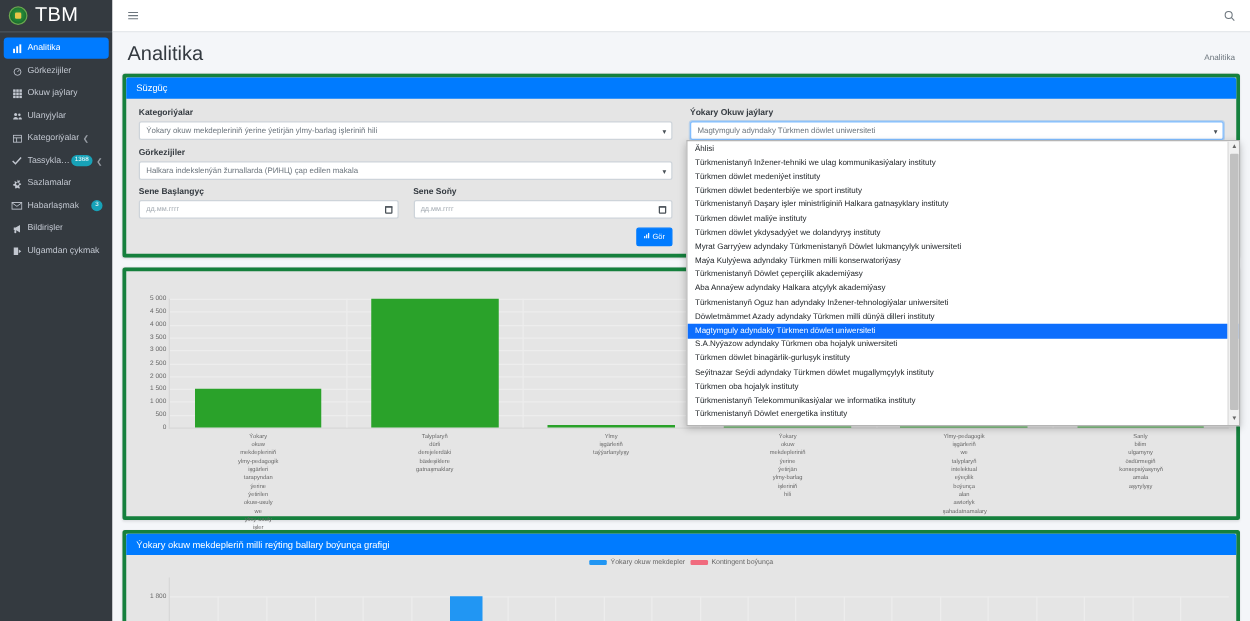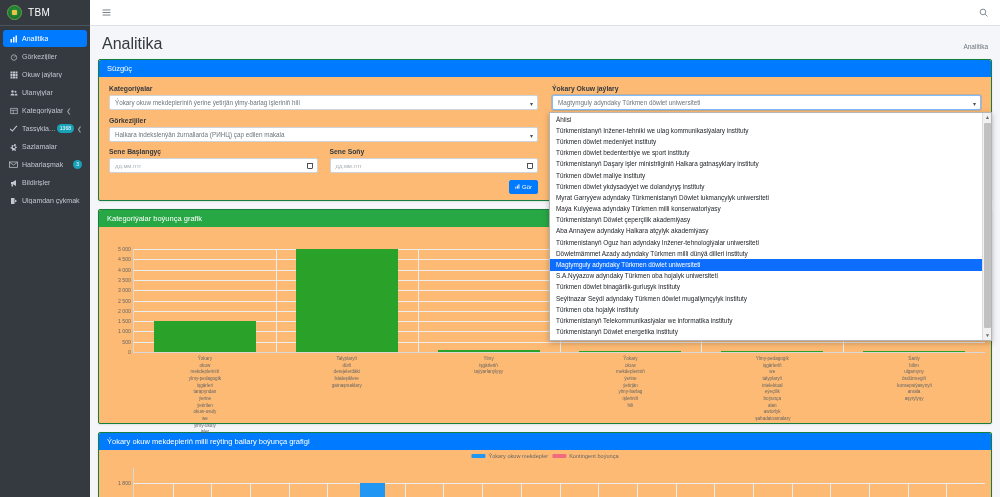--- a/index.html
+++ b/index.html
@@ -28,21 +28,21 @@
     width: 15px; height: 15px; border-radius: 50%;
     background: radial-gradient(circle at 50% 45%, #2f9e44 0%, #1f7a32 55%, #0f5021 100%);
     border: 1px solid #6aa84f;
     position: relative; flex: 0 0 auto;
   }
   .brand-logo::after {
     content: ""; position: absolute; left: 50%; top: 50%;
     width: 5px; height: 5px; margin: -2.5px 0 0 -2.5px;
     background: #e8c547; border-radius: 1px;
   }
-  .brand-text { font-size: 10px; color: #fff; letter-spacing: .3px; }
+  .brand-text { font-size: 16px; color: #fff; letter-spacing: .3px; }
 
   .nav { padding: 4px 3px 0 3px; }
   .nav-item {
     display: flex; align-items: center;
     height: 17px; padding: 0 5px;
     margin-bottom: 1px; border-radius: 3px;
     font-size: 7px; color: #c2c7d0;
     position: relative; cursor: pointer;
     white-space: nowrap;
   }
@@ -84,22 +84,22 @@
   }
   .content-header {
     display: flex; align-items: flex-end; justify-content: space-between;
     padding: 9px 12px 6px 12px;
   }
   .page-title { font-size: 16px; font-weight: 400; color: #343a40; }
   .breadcrumb { font-size: 6.5px; color: #6c757d; padding-bottom: 3px; }
 
   
   .card {
-    background: #fdba74;
-    border: 1px solid #15803d;
+    background: #e5e5e5;
+    border: 3px solid #15803d;
     border-radius: 2px;
     margin: 0 8px 8px 8px;
     box-shadow: 0 0 1px rgba(0,0,0,.1), 0 1px 2px rgba(0,0,0,.08);
   }
   .card-header {
     padding: 4px 8px;
     font-size: 7.5px; color: #fff;
     border-radius: 2px 2px 0 0;
   }
   .card-header.blue  { background: #007bff; }
@@ -449,21 +449,20 @@
             <span>Magtymguly adyndaky Türkmen döwlet uniwersiteti</span>
             <span class="caret">▾</span>
           </div>
         </div>
 
       </div>
     </div>
   </div>
 
   <div class="card">
-    <div class="card-header green">Kategoriýalar boýunça grafik</div>
     <div class="card-body" style="padding:0">
       <div class="chart-wrap">
         <div class="chart-legend">
           <span class="legend-swatch" style="background:#2aa22a"></span>
           <span>Kategoriýalar</span>
         </div>
         <div class="plot" id="plot1">
             <div class="ytick" style="top: 100%;">0</div>
             <div class="gridline" style="top: 90%;"></div>
             <div class="ytick" style="top: 90%;">500</div>

